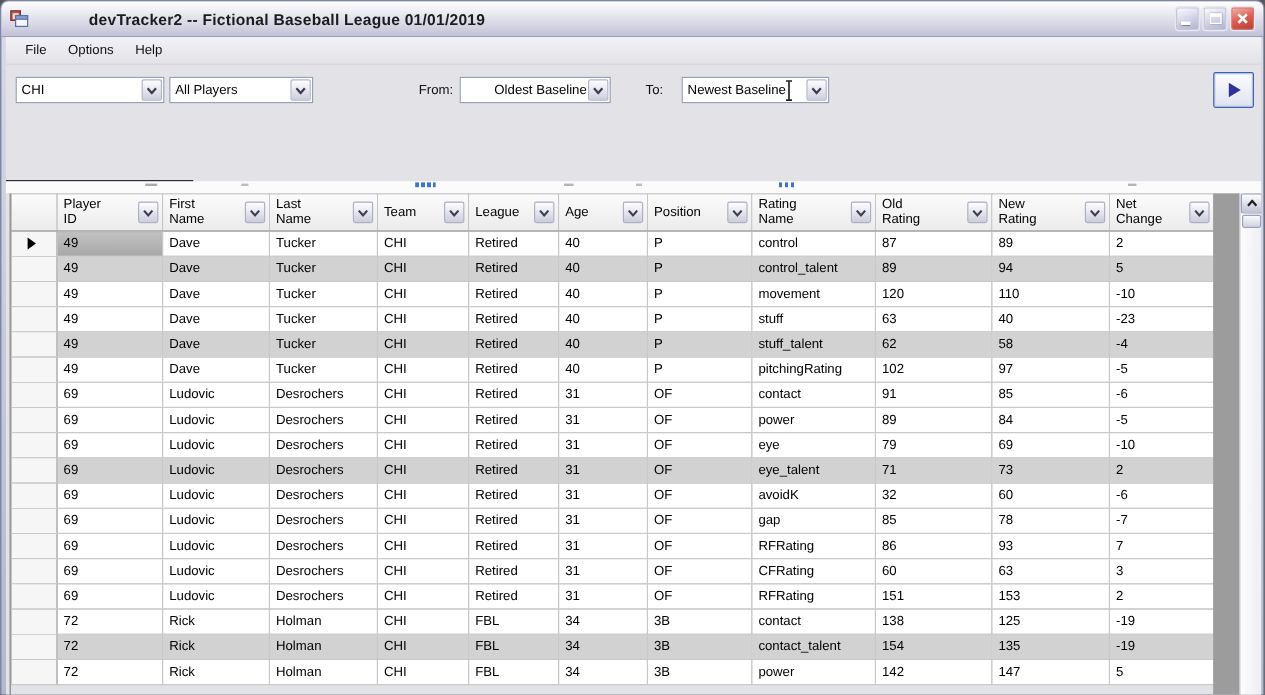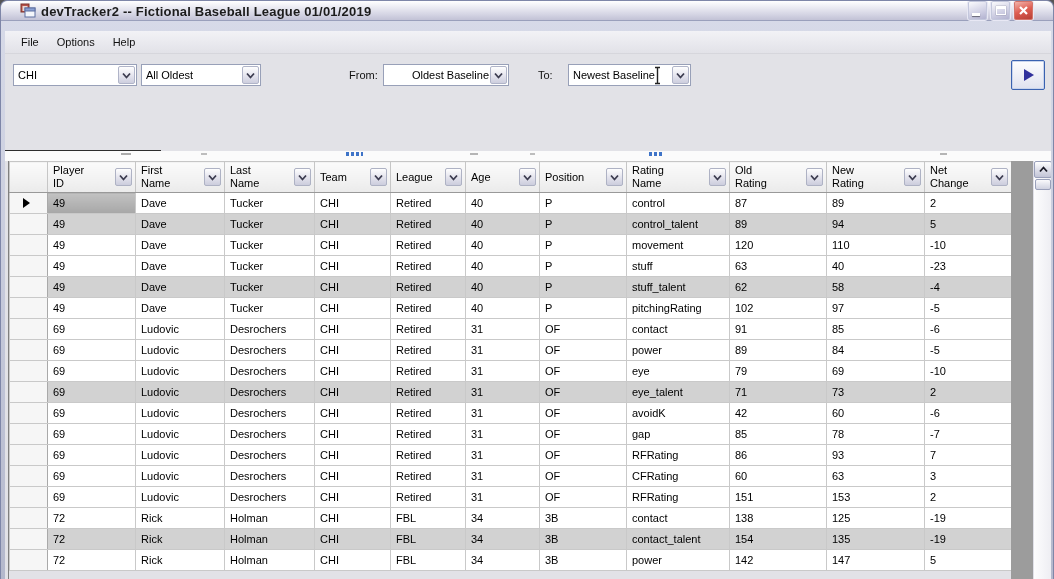--- a/index.html
+++ b/index.html
@@ -4,24 +4,24 @@
 <style>
   html,body{margin:0;padding:0;background:#555;}
   *{box-sizing:border-box;}
   .window{
     position:relative; width:1054px; height:579px; overflow:hidden;
     font-family:"Liberation Sans", sans-serif;
     background:linear-gradient(180deg,#d8dbe9 0%,#c2c6d8 60%,#b4b8cc 100%);
     border:1px solid #7e86a8; border-bottom:none; border-radius:7px 7px 0 0;
   }
   
-  .titlebar{position:absolute;top:0;left:0;right:0;height:20px;
+  .titlebar{position:absolute;top:0;left:0;right:0;height:30px;
     background:linear-gradient(180deg,#ffffff 0%,#f0f0f6 25%,#d5d5e4 70%,#c2c2d6 100%);
     border-bottom:1px solid #9aa0bc;
-    display:flex;align-items:center;padding:0 19px;border-radius:7px 7px 0 0;}
+    display:flex;align-items:center;padding:0 7px;border-radius:7px 7px 0 0;gap:45px;}
   .app-icon{width:16px;height:16px;margin-right:5px;flex:0 0 auto;}
   .title-text{font-size:13px;font-weight:bold;color:#1c1c1c;white-space:nowrap;flex:1 1 auto;
     letter-spacing:.2px; padding-top:1px;}
   .win-controls{display:flex;align-items:center;}
   .wc{width:21px;height:21px;border-radius:3px;margin-left:2px;border:1px solid #e8e8f4;
     display:flex;align-items:center;justify-content:center;position:relative;}
   .wc.minmax{background:linear-gradient(160deg,#ffffff 0%,#d6d6e8 50%,#aeaecd 100%);
     box-shadow:inset 0 0 0 1px #c3c7dc;}
   .wc.close{background:linear-gradient(160deg,#f4beb6 0%,#de5d51 50%,#b23c33 100%);
     box-shadow:inset 0 0 0 1px #d4746a;}
@@ -126,21 +126,21 @@
       <div class="combo" style="left:8px;top:10px;width:124px;">
         <span class="val">CHI</span>
         <span class="combo-btn">
           <svg width="9" height="7" viewBox="0 0 9 7">
               <path d="M1,1.5 L4.5,5.5 L8,1.5" fill="none" stroke="#3c3c50" stroke-width="1.8"></path>
             </svg>
         </span>
       </div>
 
       <div class="combo" style="left:136px;top:10px;width:120px;">
-        <span class="val">All Oldest</span>
+        <span class="val">All Players</span>
         <span class="combo-btn">
           <svg width="9" height="7" viewBox="0 0 9 7">
               <path d="M1,1.5 L4.5,5.5 L8,1.5" fill="none" stroke="#3c3c50" stroke-width="1.8"></path>
             </svg>
         </span>
       </div>
 
       <span class="field-label" style="left:344px;top:15px;">From:</span>
       <div class="combo" style="left:378px;top:10px;width:126px;text-align:right;">
         <span class="val">Oldest Baseline</span>
@@ -403,21 +403,21 @@
             <tr>
               <td class="rowhead"></td>
               <td>69</td>
               <td>Ludovic</td>
               <td>Desrochers</td>
               <td>CHI</td>
               <td>Retired</td>
               <td>31</td>
               <td>OF</td>
               <td>avoidK</td>
-              <td>42</td>
+              <td>32</td>
               <td>60</td>
               <td>-6</td>
             </tr>
             <tr>
               <td class="rowhead"></td>
               <td>69</td>
               <td>Ludovic</td>
               <td>Desrochers</td>
               <td>CHI</td>
               <td>Retired</td>

